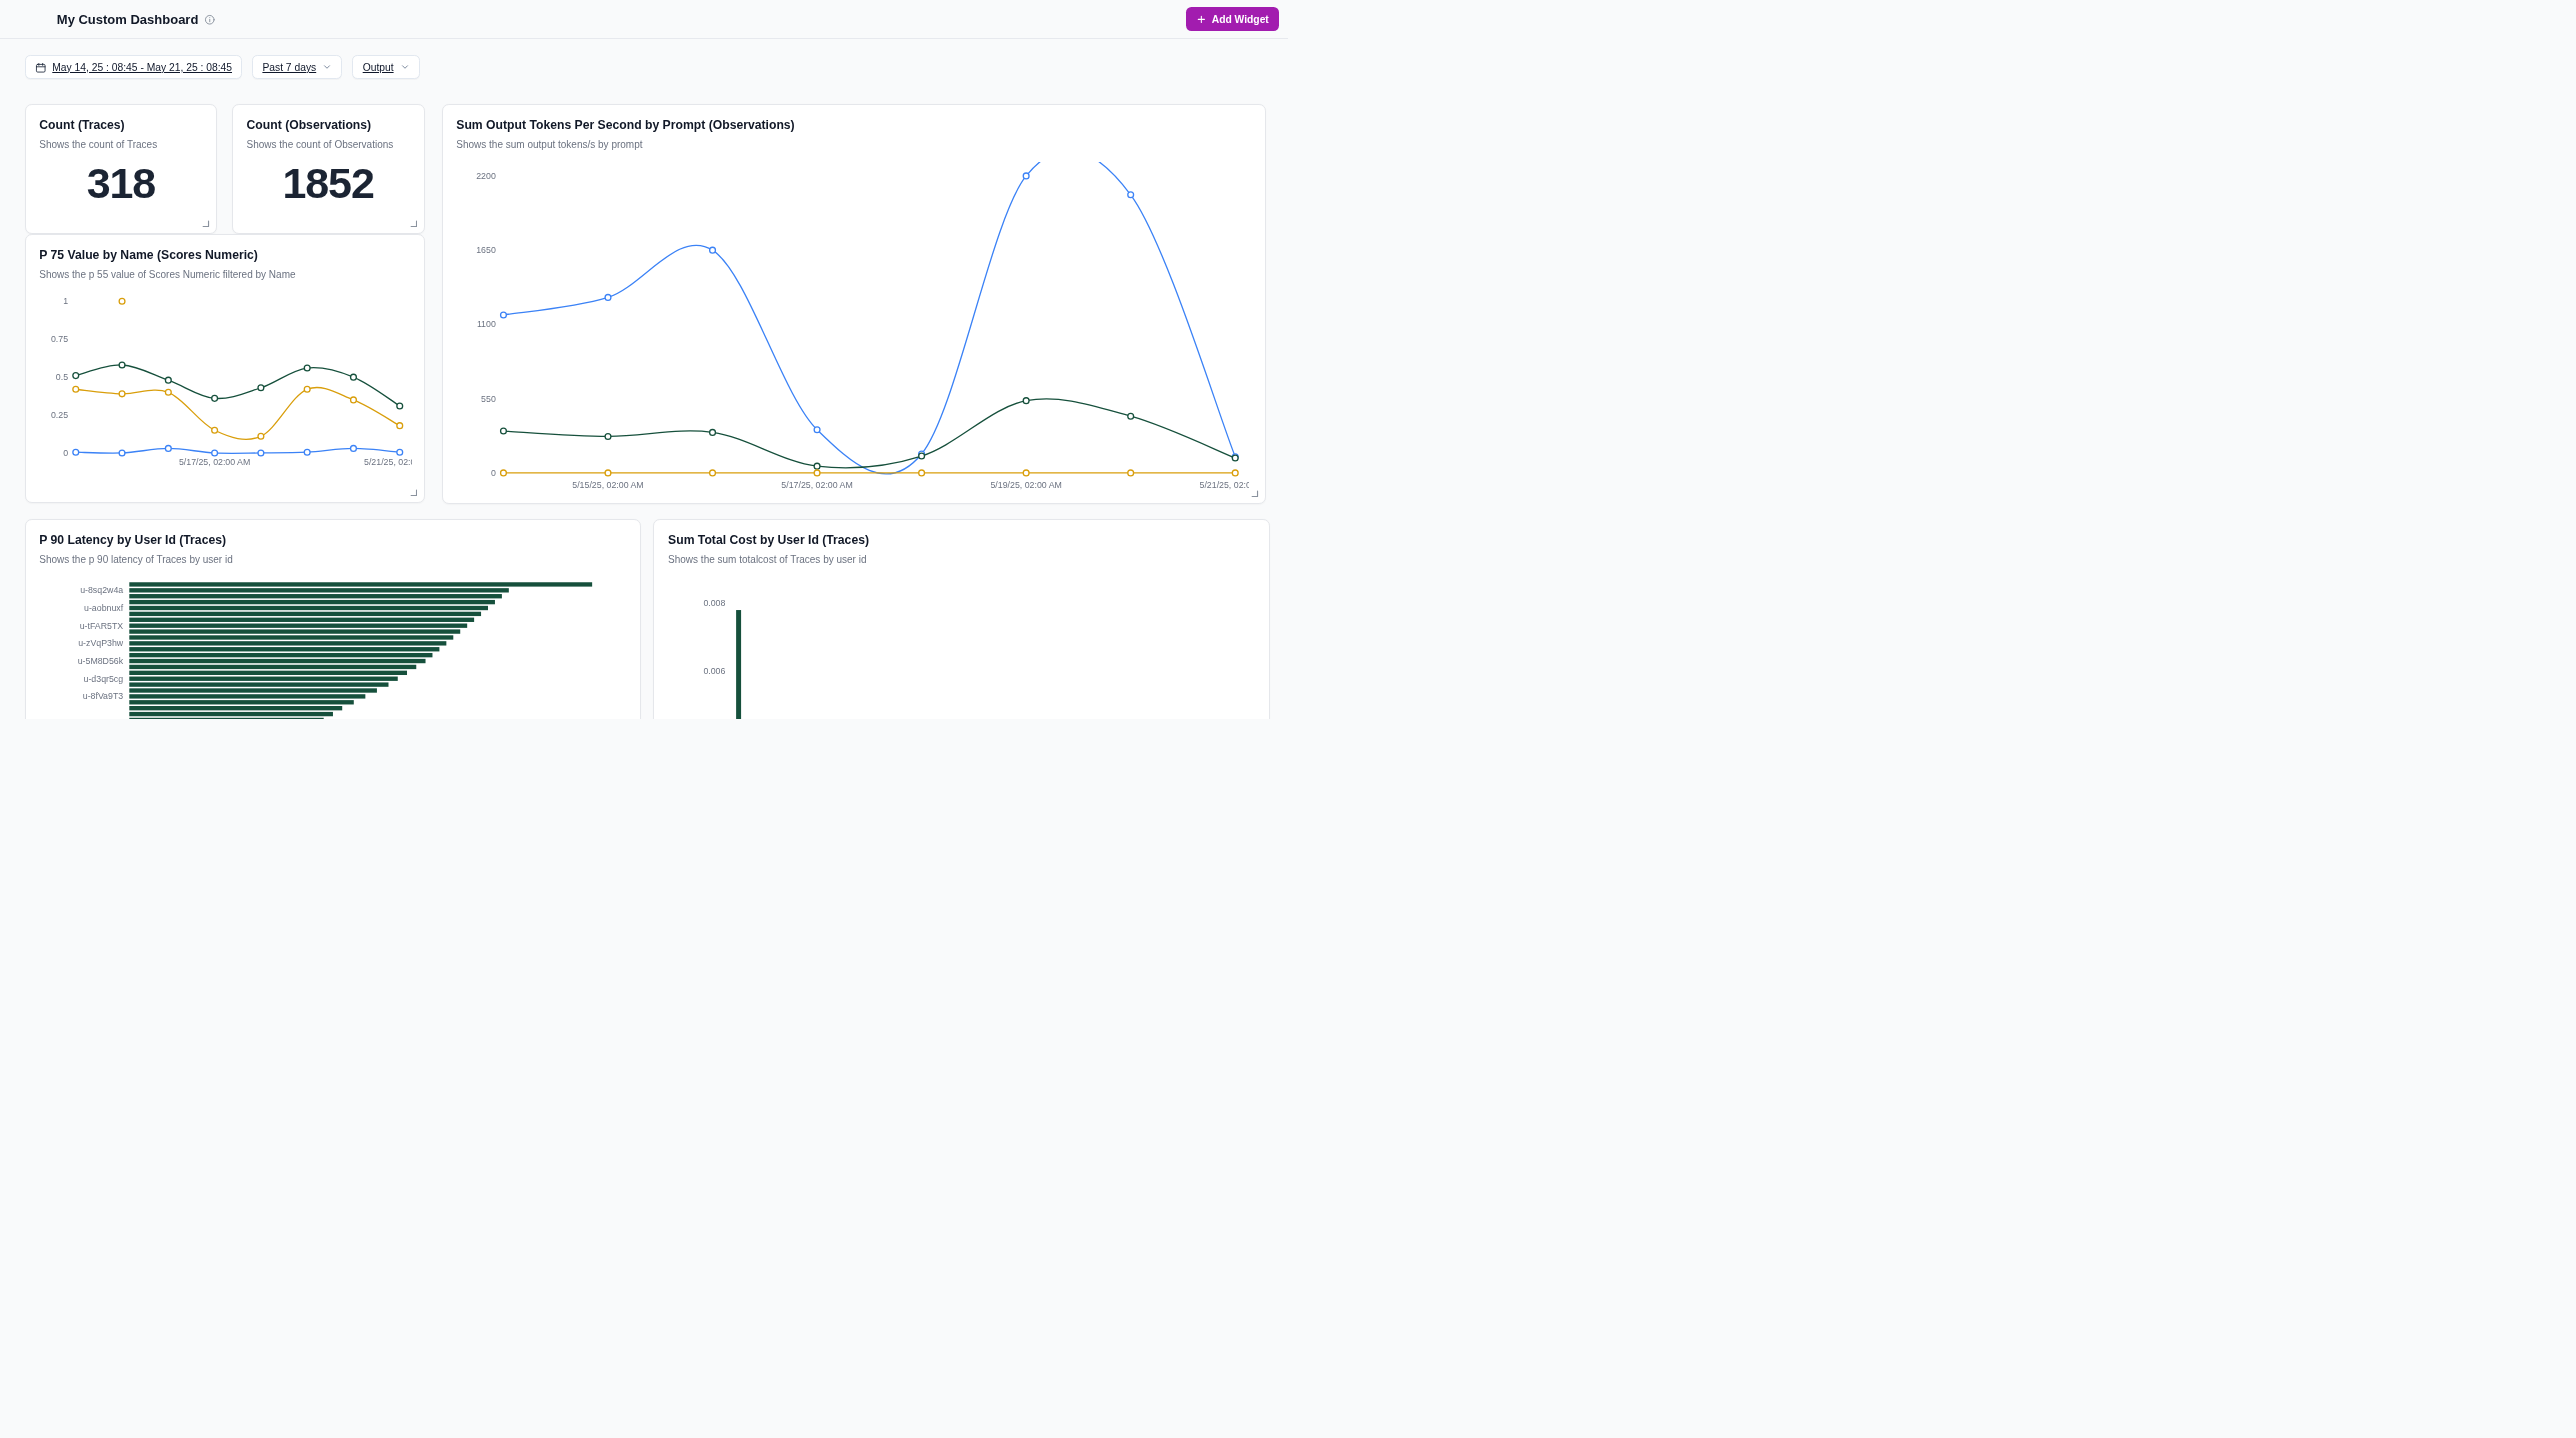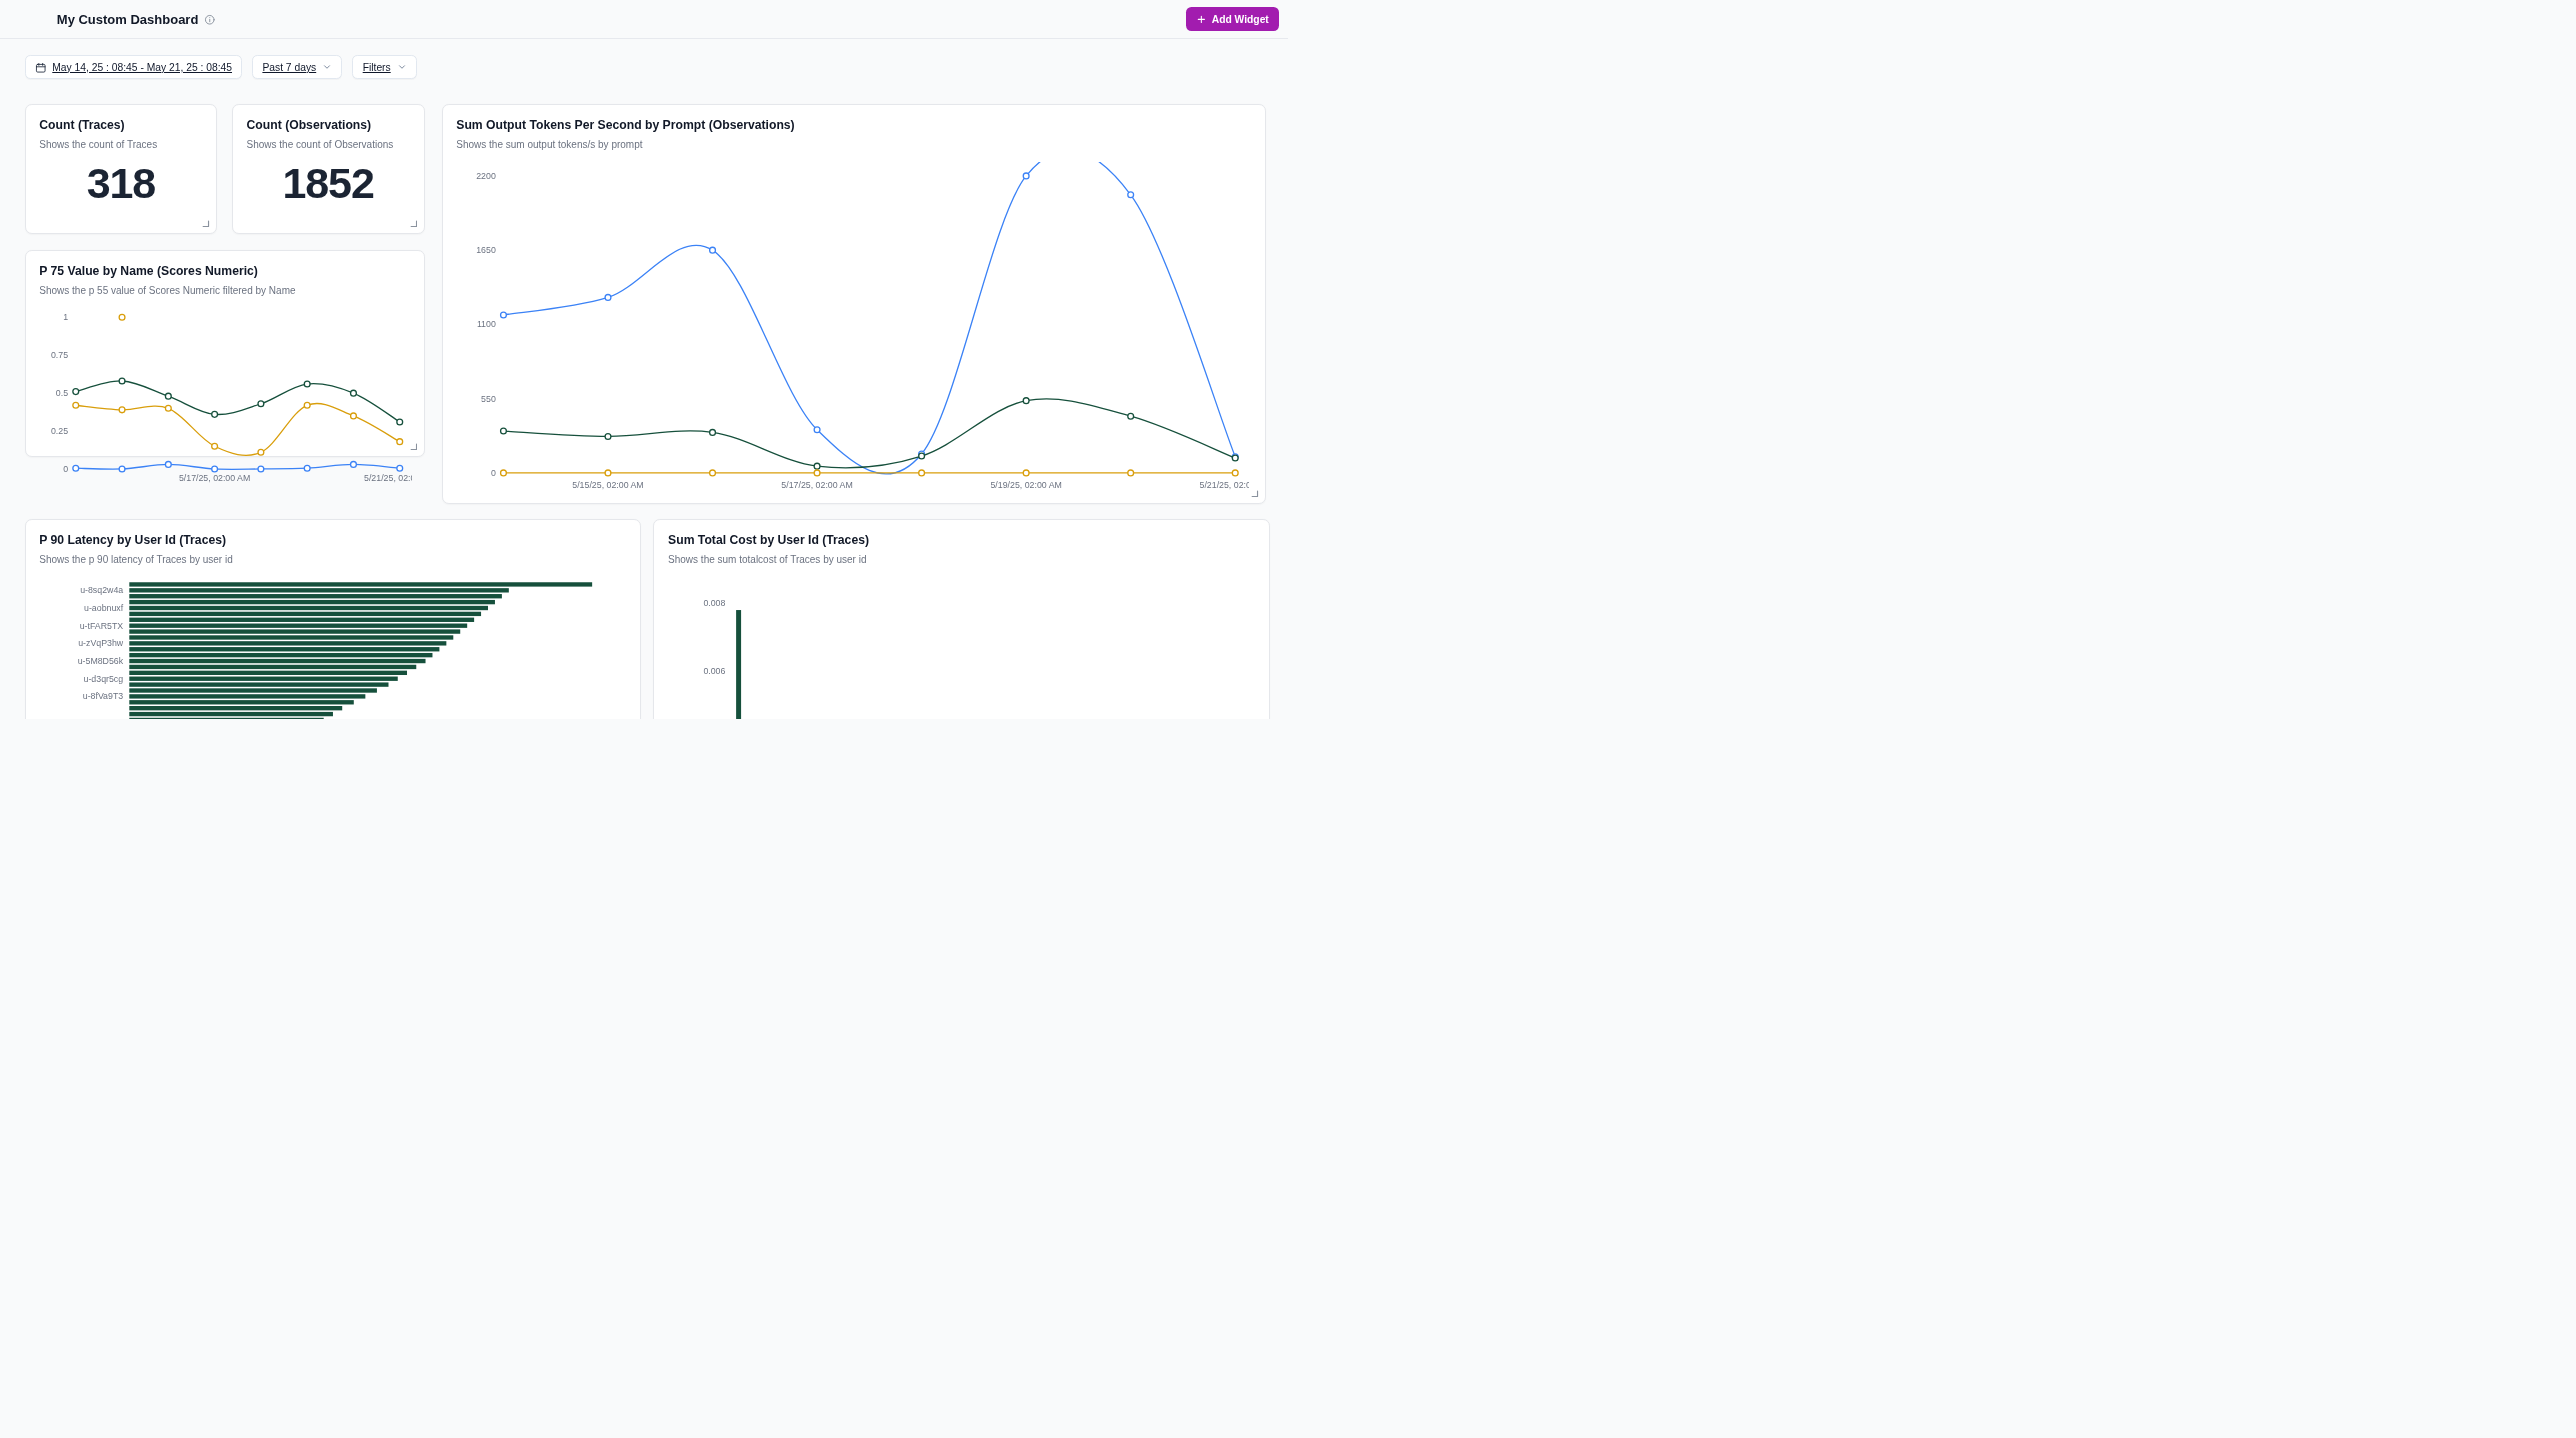--- a/index.html
+++ b/index.html
@@ -48,21 +48,21 @@
     box-shadow: 0 0.8px 1.5px rgba(16,24,40,.03);
   }
   .card-title { font-size: 12.2px; font-weight: 600; color: #111827; line-height: 17px; }
   .card-sub { font-size: 10px; color: #6b7280; margin-top: 4.6px; line-height: 12.2px; }
   .count-card { height: 130px; display: flex; flex-direction: column; }
   .count-value {
     flex: 1; display: flex; align-items: center; justify-content: center;
     font-size: 43px; font-weight: 800; color: #1b2433; letter-spacing: -1.1px;
     padding-bottom: 4.6px;
   }
-  .p75-card { margin-top: 16px; height: 207px; }
+  .p75-card { margin-top: 0; height: 269px; }
   .tokens-card { height: 400px; }
   .tall-card { height: 398px; }
   .chart { margin-top: 10.7px; }
   .tick { font-size: 11.5px; fill: #6b7280; font-family: "Liberation Sans", sans-serif; }
   .resize { position: absolute; right: 6.1px; bottom: 6.1px; cursor: nwse-resize; display: inline-flex; }
   .resize svg { width: 7.7px; height: 7.7px; }
   .resize path { fill: none; stroke: #8a929e; stroke-width: 1.5; stroke-linecap: round; stroke-linejoin: round; }
 </style>
 </head>
 <body>
@@ -100,21 +100,21 @@
   </button>
   <button class="btn">
     <span>Past 7 days</span>
     <span class="ic">
       <svg width="10" height="10" viewBox="0 0 24 24" fill="none" stroke="#64748b" stroke-width="2" stroke-linecap="round">
           <path d="M6 9l6 6 6-6"></path>
         </svg>
     </span>
   </button>
   <button class="btn">
-    <span>Filters</span>
+    <span>Output</span>
     <span class="ic">
       <svg width="10" height="10" viewBox="0 0 24 24" fill="none" stroke="#64748b" stroke-width="2" stroke-linecap="round">
           <path d="M6 9l6 6 6-6"></path>
         </svg>
     </span>
   </button>
 </div>
 
 <main>
   <div class="top-grid">

